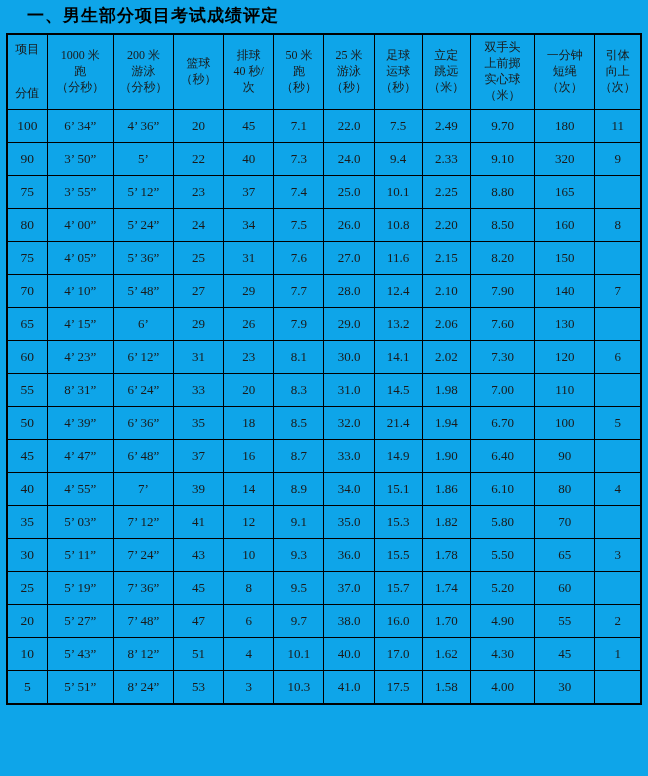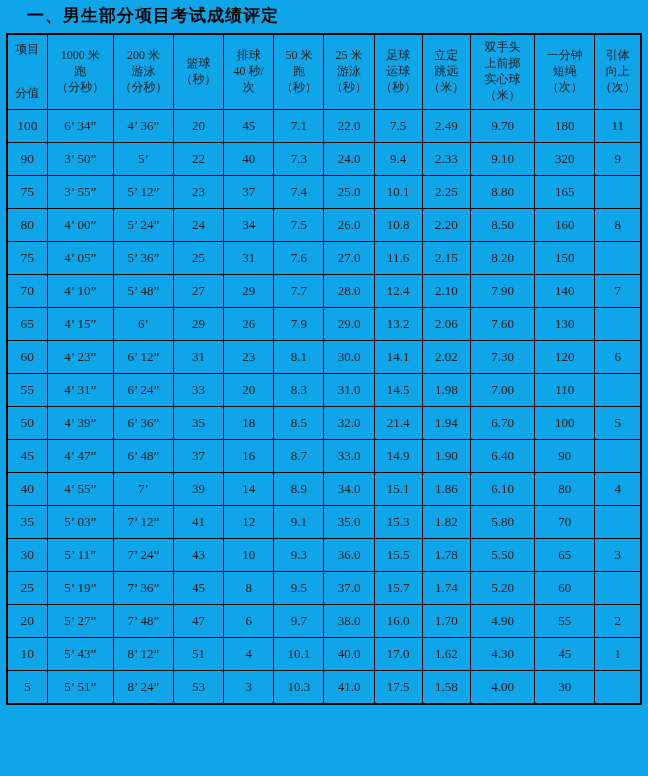--- a/index.html
+++ b/index.html
@@ -268,21 +268,21 @@
           <td>8.1</td>
           <td>30.0</td>
           <td>14.1</td>
           <td>2.02</td>
           <td>7.30</td>
           <td>120</td>
           <td>6</td>
         </tr>
         <tr>
           <td class="score-cell">55</td>
-          <td>4’ 31”</td>
+          <td>8’ 31”</td>
           <td>6’ 24”</td>
           <td>33</td>
           <td>20</td>
           <td>8.3</td>
           <td>31.0</td>
           <td>14.5</td>
           <td>1.98</td>
           <td>7.00</td>
           <td>110</td>
           <td></td>

